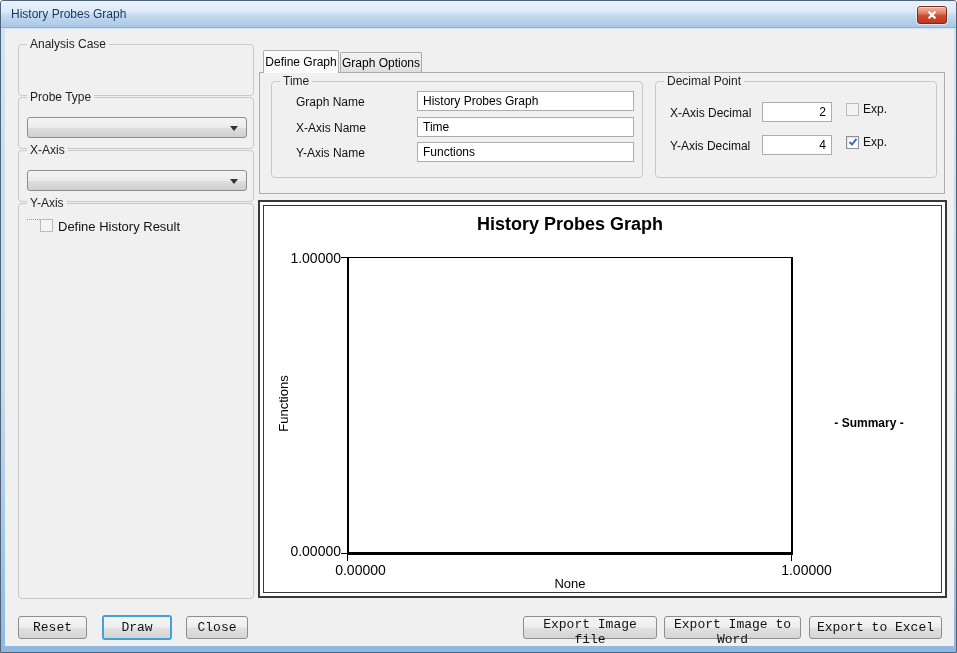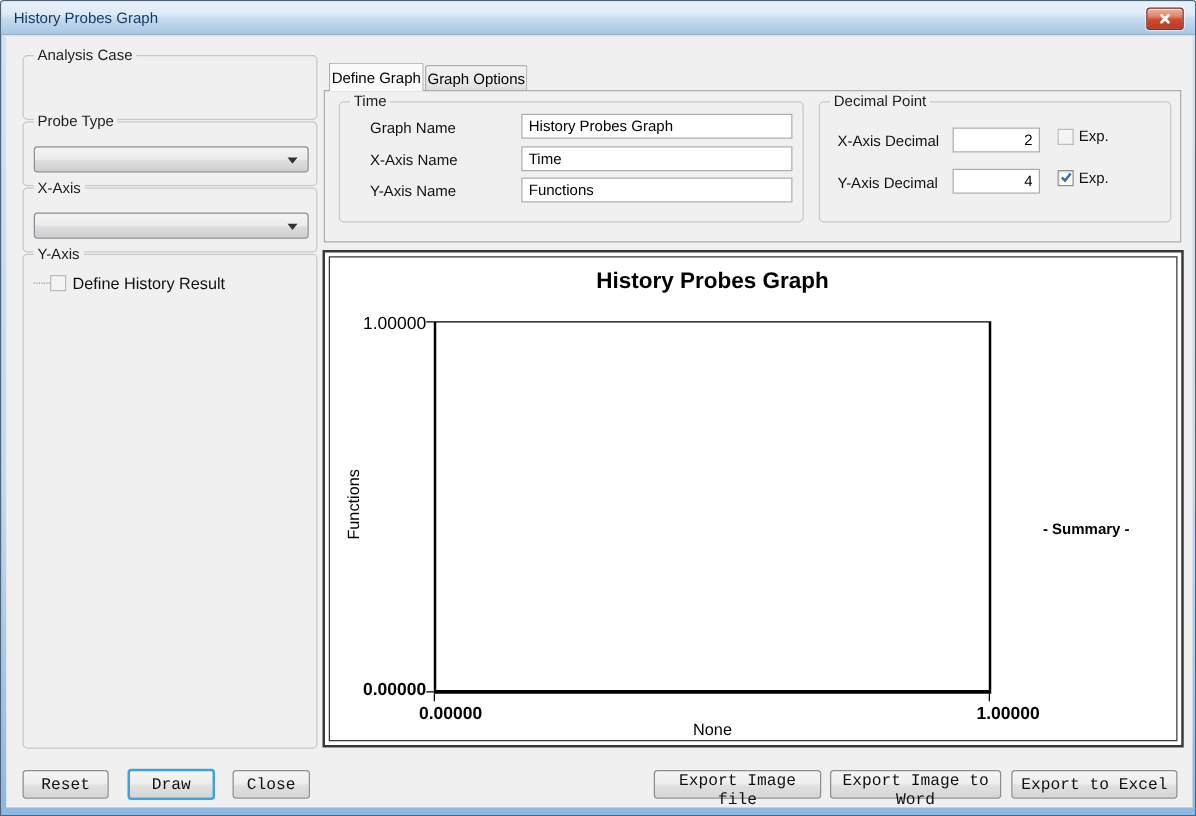--- a/index.html
+++ b/index.html
@@ -106,21 +106,21 @@
   .chart-title {
     position:absolute; left:87px; top:12px; width:446px; text-align:center;
     font-size:18px; font-weight:bold; color:#000;
   }
   .plot {
     position:absolute; left:87px; top:55px; width:446px; height:298px; background:#fff;
     border-top:1px solid #000; border-left:2px solid #000; border-right:2px solid #000;
     border-bottom:3px solid #000;
   }
   .ticklabel { position:absolute; font-size:14px; color:#000; }
-  .ticklabel.b { font-weight:bold;padding-left:27px; }
+  .ticklabel.b { font-weight:normal;padding-left:27px; }
   .tickmark { position:absolute; background:#000; }
   .axis-label { position:absolute; font-size:13px; color:#000; text-align:center; }
   .summary-note { position:absolute; left:559px; top:214px; width:100px; text-align:center;
     font-size:12px; font-weight:bold; color:#000; }
 </style>
 </head>
 <body>
 
 <div class="window">
 
@@ -150,21 +150,21 @@
   <div class="groupbox" style="left:17px; top:149px; width:236px; height:52px;">
     <span class="grouplabel">X-Axis</span>
     <div class="combo" style="top:19px;">
       <span class="combo-value"></span>
       <span class="combo-arrow"></span>
     </div>
   </div>
 
   <div class="groupbox" style="left:17px; top:202px; width:236px; height:396px;">
     <span class="grouplabel">Y-Axis</span>
-    <div style="position:absolute; left:8px; top:15px; display:flex; align-items:center;">
+    <div style="position:absolute; left:8px; top:15px; display:flex; ">
       <span class="tree-dots"></span>
       <span class="checkbox disabled">
         
       </span>
       <span class="lbl" style="position:static; margin-left:5px; font-size:13px;">Define History Result</span>
     </div>
   </div>
 
   <div class="tab active" style="left:262px; top:49px; width:76px; height:23px; line-height:22px;">
     <span>Define Graph</span>

